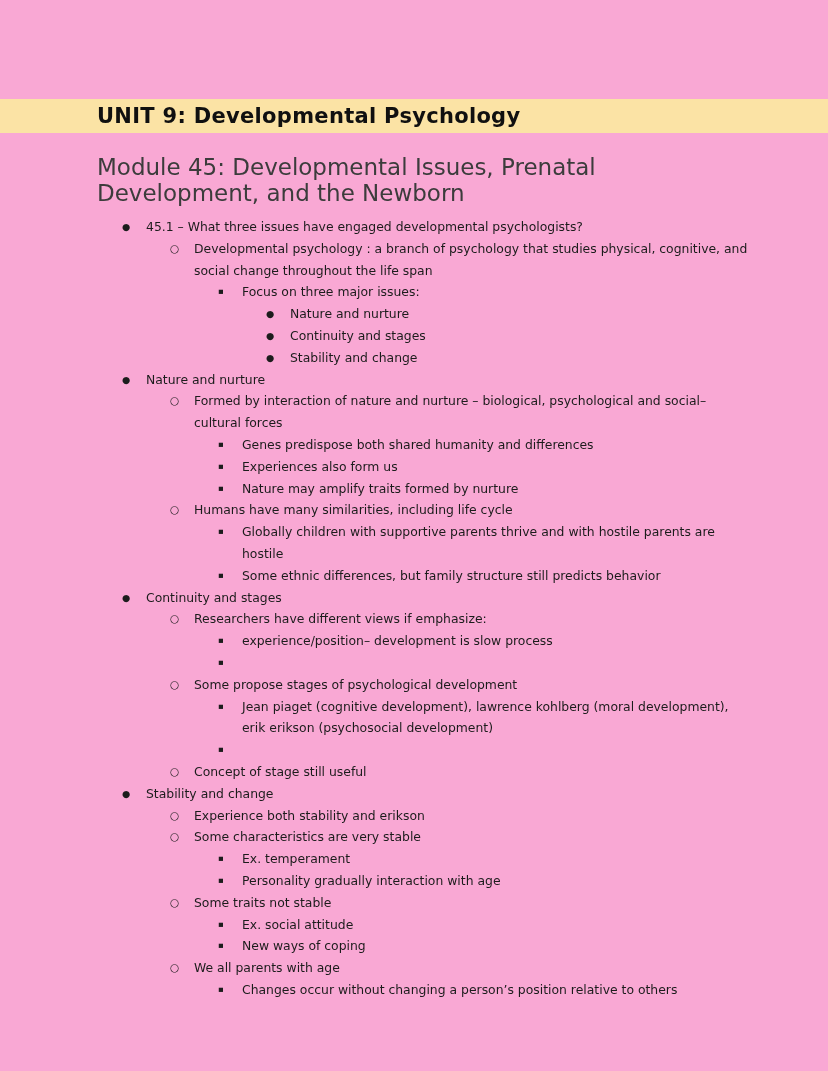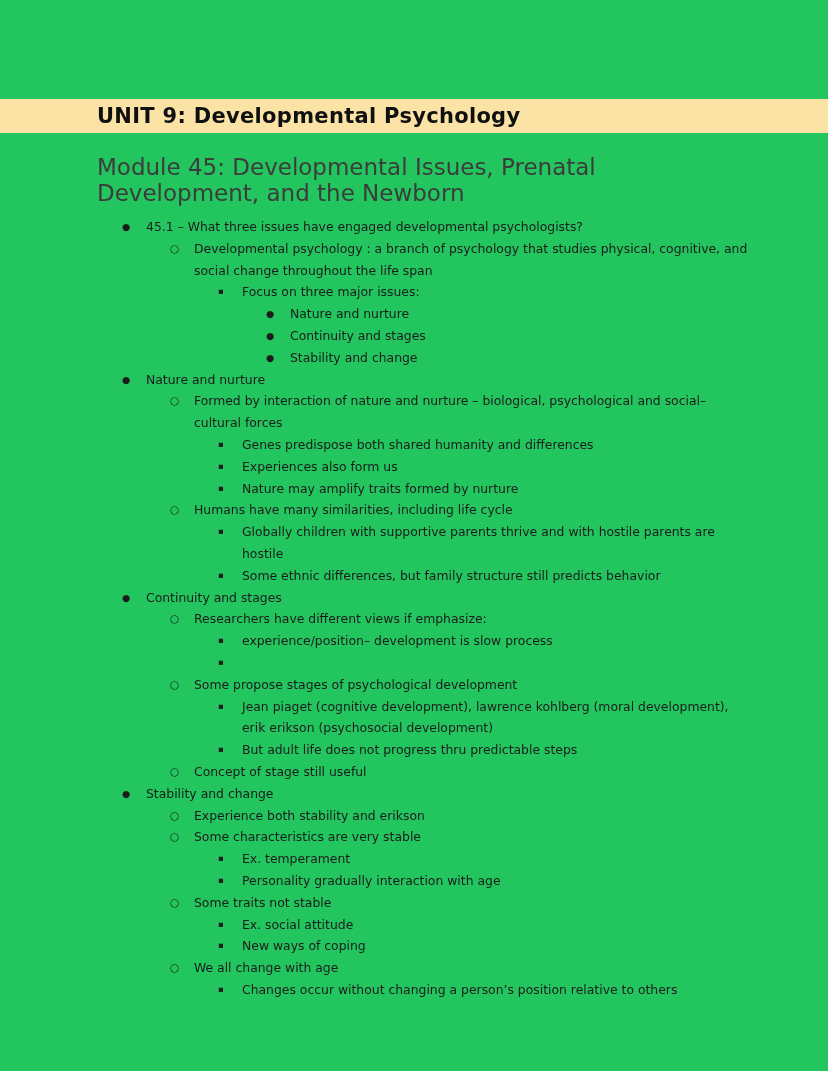--- a/index.html
+++ b/index.html
@@ -1,20 +1,20 @@
 <!DOCTYPE html>
 <html><head>
 <meta charset="utf-8">
 <style>
   html, body { margin: 0; padding: 0; background: #ffffff; }
   .page {
     position: relative;
     width: 828px;
     height: 1071px;
-    background: #22c55e;
+    background: #f9a8d4;
     font-family: "DejaVu Sans", sans-serif;
     color: #1f1f1f;
     box-sizing: border-box;
     overflow: hidden;
   }
   .highlight-band {
     margin-top: 99px;
     width: 100%;
     height: 34px;
     display: flex;
@@ -142,21 +142,20 @@
       <div class="li lvl-2">
         <span class="marker m-2">○</span>
         <span class="li-text">Some propose stages of psychological development</span>
       </div>
       <div class="li lvl-3">
         <span class="marker m-3">▪</span>
         <span class="li-text">Jean piaget (cognitive development), lawrence kohlberg (moral development), erik erikson (psychosocial development)</span>
       </div>
       <div class="li lvl-3">
         <span class="marker m-3">▪</span>
-        <span class="li-text">But adult life does not progress thru predictable steps</span>
       </div>
       <div class="li lvl-2">
         <span class="marker m-2">○</span>
         <span class="li-text">Concept of stage still useful</span>
       </div>
       <div class="li lvl-1">
         <span class="marker m-1">●</span>
         <span class="li-text">Stability and change</span>
       </div>
       <div class="li lvl-2">
@@ -182,20 +181,20 @@
       <div class="li lvl-3">
         <span class="marker m-3">▪</span>
         <span class="li-text">Ex. social attitude</span>
       </div>
       <div class="li lvl-3">
         <span class="marker m-3">▪</span>
         <span class="li-text">New ways of coping</span>
       </div>
       <div class="li lvl-2">
         <span class="marker m-2">○</span>
-        <span class="li-text">We all change with age</span>
+        <span class="li-text">We all parents with age</span>
       </div>
       <div class="li lvl-3">
         <span class="marker m-3">▪</span>
         <span class="li-text">Changes occur without changing a person’s position relative to others</span>
       </div>
     </div>
 </div>
 
 </body></html>

